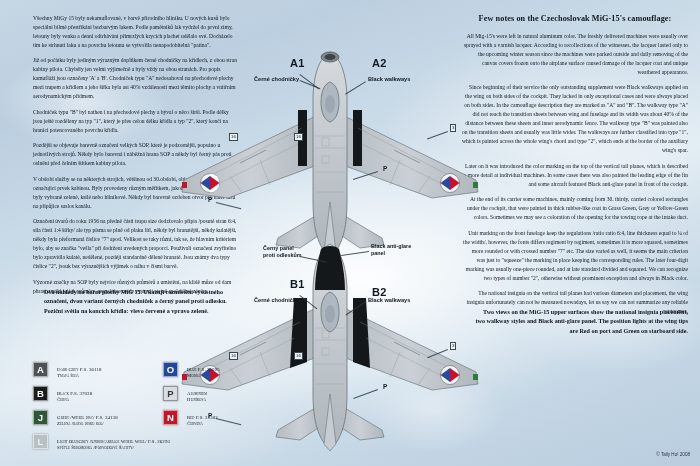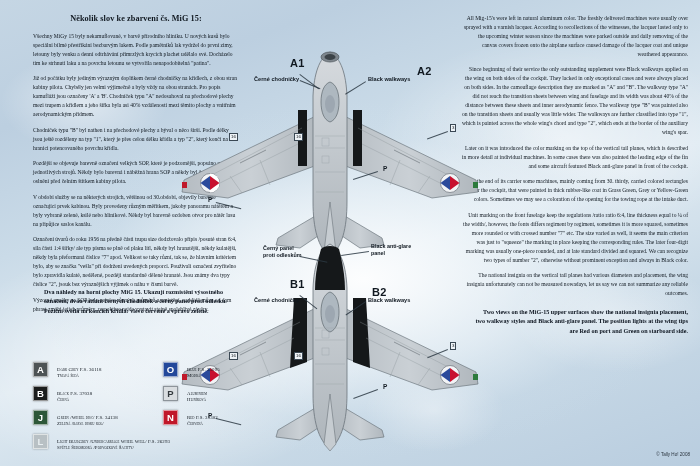--- a/index.html
+++ b/index.html
@@ -71,31 +71,31 @@
   .pt{position:absolute;font-family:"Liberation Sans",sans-serif;font-weight:bold;font-size:6.5px;color:#141c24;}
   .boxnum{position:absolute;font-family:"Liberation Sans",sans-serif;font-size:4.4px;color:#0e1318;
           background:#eef3f7;border:.7px solid #3a4854;padding:0 1px;line-height:1.25;}
 </style>
 </head>
 <body>
 
 <div id="sheet">
 
   <div class="col left-col">
-    <h2>Několik slov ke zbarvení čs. MiG 15:</h2>
     <p class="para">Všechny MiGy 15 byly nekamuflované, v barvě přírodního hliníku. U nových kusů bylo speciální bílmé přestříkání bezbarvým lakem. Podle pamětníků lak vydržel do první zimy, letouny byly venku a denní odtrhávání přimrzlých krycích plachet udělalo své. Docházelo tím ke strhnutí laku a na povrchu letounu se vytvořila nenapodobitelná "patina".</p>
     <p class="para">Již od počátku byly jediným výrazným doplňkem černé chodničky na křídlech, z obou stran kabiny pilota. Chybély jen velmi výjimečně a byly vždy na obou stranách. Pro popis kamufláží jsou označeny 'A' a 'B'. Chodníček typu "A" nedosahoval na přechodové plechy mezi trupem a křídlem a jeho šířka byla asi 40% vzdálenosti mezi těmito plochy a vnitřním aerodynamickým přídmem.</p>
     <p class="para">Chodníček typu "B" byl nathen i na přechodové plechy a býval o něco širší. Podle délky jsou ještě rozděleny na typ "1", který je přes celou délku křídla a typ "2", který končí na hranici potencovaného povrchu křídla.</p>
     <p class="para">Pozdější se objevuje barevně označení velkých SOP, které je podzornější, popsáno u jednotlivých strojů. Někdy bylo barevná i náběžná hrana SOP a někdy byl černý pás proti oslnění před čelním štítkem kabiny pilota.</p>
     <p class="para">V období služby se na některých strojích, většinou od 30.období, objevily barevné označující prvek kabinou. Byly provedeny různým měřítkem, jakoby panoramu nátěrem a byly vybraně zelené, ksilé nebo hliníkové. Někdy byl barevně ozdoben otvor pro nátěr lasu na připůjice saslos kanálu.</p>
     <p class="para">Označení úvarů do roku 1956 na předně části trupu size dodržovalo přípis /posuté stran 6:4, síla části 1:4 šířky/ ale typ písma se plně od plaku lítl, někdy byl hranatější, někdy kulatější, někdy byla přeformaná číslice "7" apod. Velikost se taky různí, tak se, že hlavním kritériem bylo, aby se značka "vešla" při dodržení uvedených proporcí. Používali označení zvyřitelno bylo zpravidla kulaté, nedělené, pozdéji standardně dělené hranaté. Jsou známy dva typy čísliсе "2", jsouk bez výraznějších výjimek o náhu v čísmi barvě.</p>
     <p class="para">Výzorné značky na SOP byly nejvíce různých průmérů a umístění, na klidě můze od dam phrast zmáhi jejich průměry, respektive nejde vystavit stejně spolehlivé závěry.</p>
   </div>
 
   <div class="col right-col">
+    <h2>Few notes on the Czechoslovak MiG-15's camouflage:</h2>
     <p class="para">All Mig-15's were left in natural aluminum color. The freshly delivered machines were usually over sprayed with a varnish lacquer. According to recollections of the witnesses, the lacquer lasted only to the upcoming winter season since the machines were parked outside and daily removing of the canvas covers frozen onto the airplane surface caused damage of the lacquer coat and unique weathered appearance.</p>
     <p class="para">Since beginning of their service the only outstanding supplement were Black walkways applied on the wing on both sides of the cockpit. They lacked in only exceptional cases and were always placed on both sides. In the camouflage description they are marked as "A" and "B". The walkway type "A" did not reach the transition sheets between wing and fuselage and its width was about 40% of the distance between these sheets and inner aerodynamic fence. The walkway type "B" was painted also on the transition sheets and usually was little wider. The walkways are further classified into type "1", which is painted across the whole wing's chord and type "2", which ends at the border of the auxiliary wing's spar.</p>
     <p class="para">Later on it was introduced the color marking on the top of the vertical tail planes, which is described in more detail at individual machines. In some cases there was also painted the leading edge of the fin and some aircraft featured Black anti-glare panel in front of the cockpit.</p>
     <p class="para">At the end of its carrier some machines, mainly coming from 30. thirdy, carried colored rectangles under the cockpit, that were painted in thick rubber-like coat in Grass Green, Grey or Yellow-Green colors. Sometimes we may see a coloration of the opening for the towing rope at the intake duct.</p>
     <p class="para">Unit marking on the front fuselage keep the regulations /ratio ratio 6:4, line thickness equal to ¼ of the width/, however, the fonts differs regiment by regiment, sometimes it is more squared, sometimes more rounded or with crossed number "7" etc. The size varied as well, it seems the main criterion was just to "squeeze" the marking in place keeping the corresponding rules. The later four-digit marking was usually one-piece rounded, and at late standard divided and squared. We can recognize two types of number "2", otherwise without prominent exception and always in Black color.</p>
     <p class="para">The national insignia on the vertical tail planes had various diameters and placement, the wing insignia unfortunately can not be measured nowadays, let us say we can not summarize any reliable outcomes.</p>
   </div>
 
   <div class="bold-note left-note">Dva náhledy na horní plochy MiG 15. Ukazují rozmístění výsostného označení, dvou variant černých chodniček a černý panel proti odlesku. Poziční světla na koncích křídla: vlevo červené a vpravo zelené.</div>
   <div class="bold-note right-note">Two views on the MiG-15 upper surfaces show the national insignia placement, two walkway styles and Black anti-glare panel. The position lights at the wing tips are Red on port and Green on starboard side.</div>
@@ -175,21 +175,21 @@
       <rect x="12" y="130" width="5" height="6" fill="#c0182a"></rect>
       <rect x="303" y="130" width="5" height="6" fill="#2d7a3c"></rect>
     </svg>
   </div>
 
   <div class="plan-label big-code" style="left:290px;top:57px;">A1</div>
   <div class="plan-label sub-cz" style="left:254px;top:76px;">Černé chodničky</div>
   <div class="leader" style="left:300px;top:74px;width:24px;transform:rotate(37deg);"></div>
   <div class="leader" style="left:300px;top:80px;width:22px;transform:rotate(22deg);"></div>
 
-  <div class="plan-label big-code" style="left:372px;top:65px;margin-left:45px;">A2</div>
+  <div class="plan-label big-code" style="left:372px;top:57px;">A2</div>
   <div class="plan-label sub-cz" style="left:368px;top:76px;">Black walkways</div>
   <div class="leader" style="left:366px;top:82px;width:24px;transform:rotate(148deg);"></div>
 
   <div class="pt" style="left:383px;top:165px;">P</div>
   <div class="leader" style="left:378px;top:172px;width:26px;transform:rotate(162deg);"></div>
   <div class="pt" style="left:208px;top:196px;">P</div>
   <div class="leader" style="left:216px;top:202px;width:26px;transform:rotate(14deg);"></div>
 
   <div class="boxnum" style="left:229px;top:133px;">16</div>
   <div class="boxnum" style="left:294px;top:133px;">16</div>

